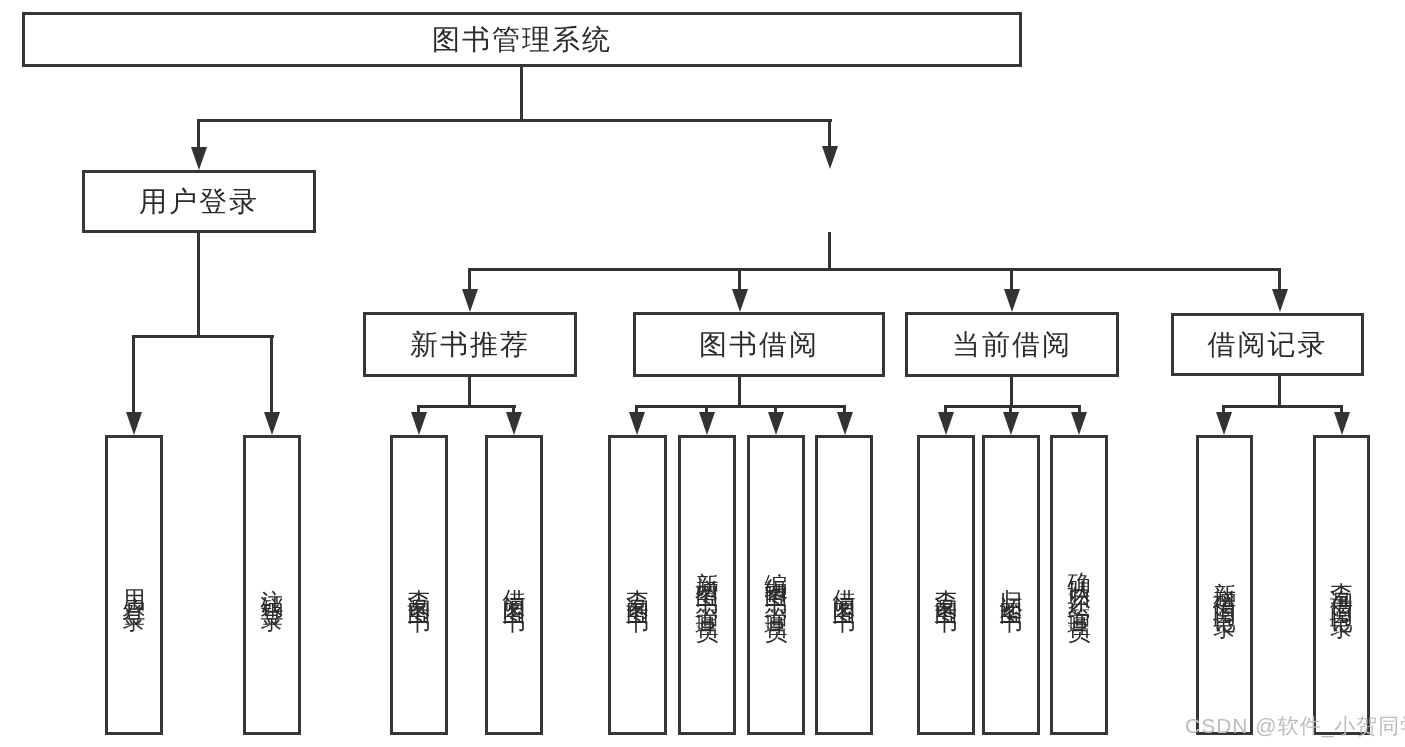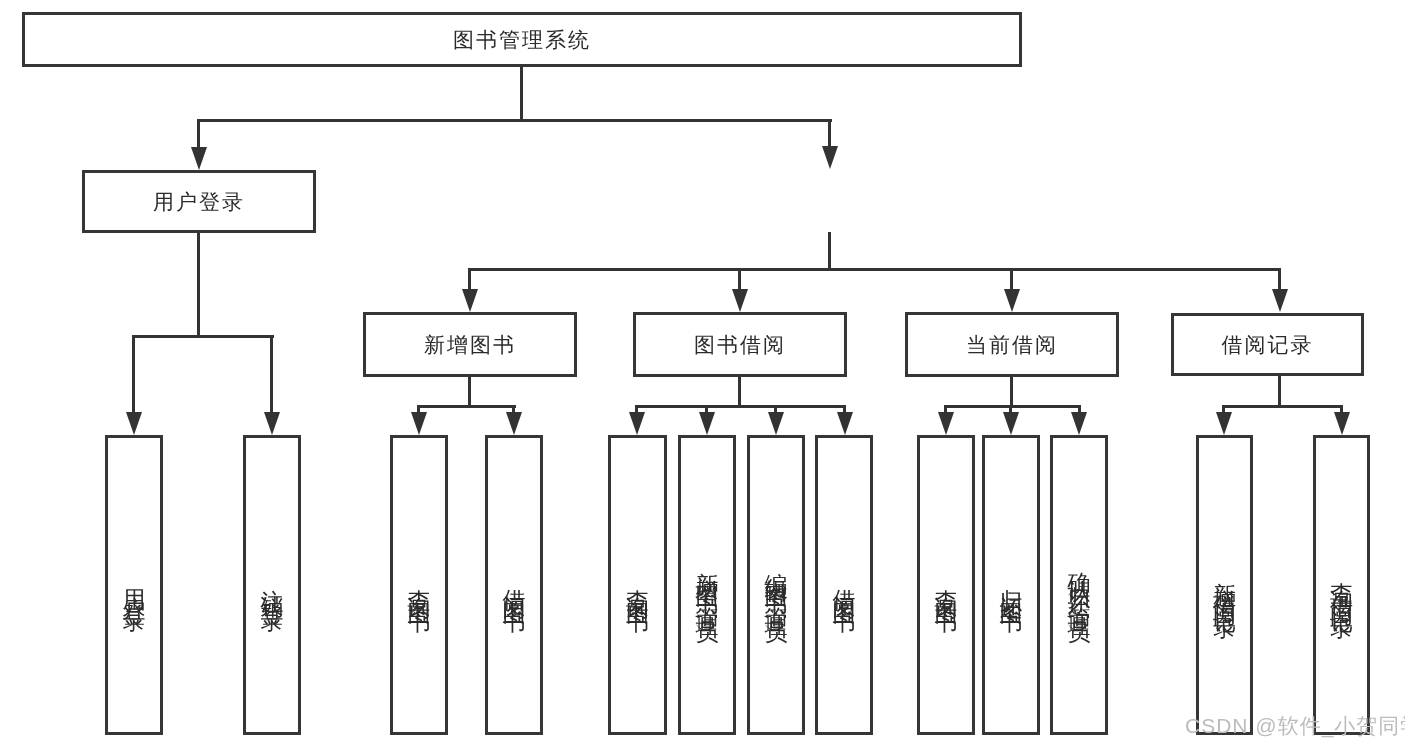--- a/index.html
+++ b/index.html
@@ -10,21 +10,21 @@
     font-family:"Liberation Sans", sans-serif;
     overflow:hidden;
   }
   .node{
     position:absolute;
     background:#ffffff;
     border:3px solid #363636;
     box-sizing:border-box;
     display:flex;align-items:center;justify-content:center;
     color:#2b2b2b;
-    font-size:21px;
+    font-size:28px;
     letter-spacing:2px;
     z-index:2;
   }
   .leaf{
     font-size:23px;
   }
   .vtext{
     writing-mode:vertical-lr;
     line-height:1;
     letter-spacing:7px;
@@ -117,23 +117,23 @@
 
   <div class="node" style="left:22px;top:12px;width:1000px;height:55px">
     <span>图书管理系统</span>
   </div>
 
   <div class="node" style="left:82px;top:170px;width:234px;height:63px">
     <span>用户登录</span>
   </div>
 
   <div class="node" style="left:363px;top:312px;width:214px;height:65px">
-    <span>新增图书</span>
+    <span>新书推荐</span>
   </div>
-  <div class="node" style="left:633px;top:312px;width:214px;height:65px">
+  <div class="node" style="left:633px;top:312px;width:252px;height:65px">
     <span>图书借阅</span>
   </div>
   <div class="node" style="left:905px;top:312px;width:214px;height:65px">
     <span>当前借阅</span>
   </div>
   <div class="node" style="left:1171px;top:313px;width:193px;height:63px">
     <span>借阅记录</span>
   </div>
 
   <div class="node leaf" style="left:105px;top:435px;width:58px;height:300px">

